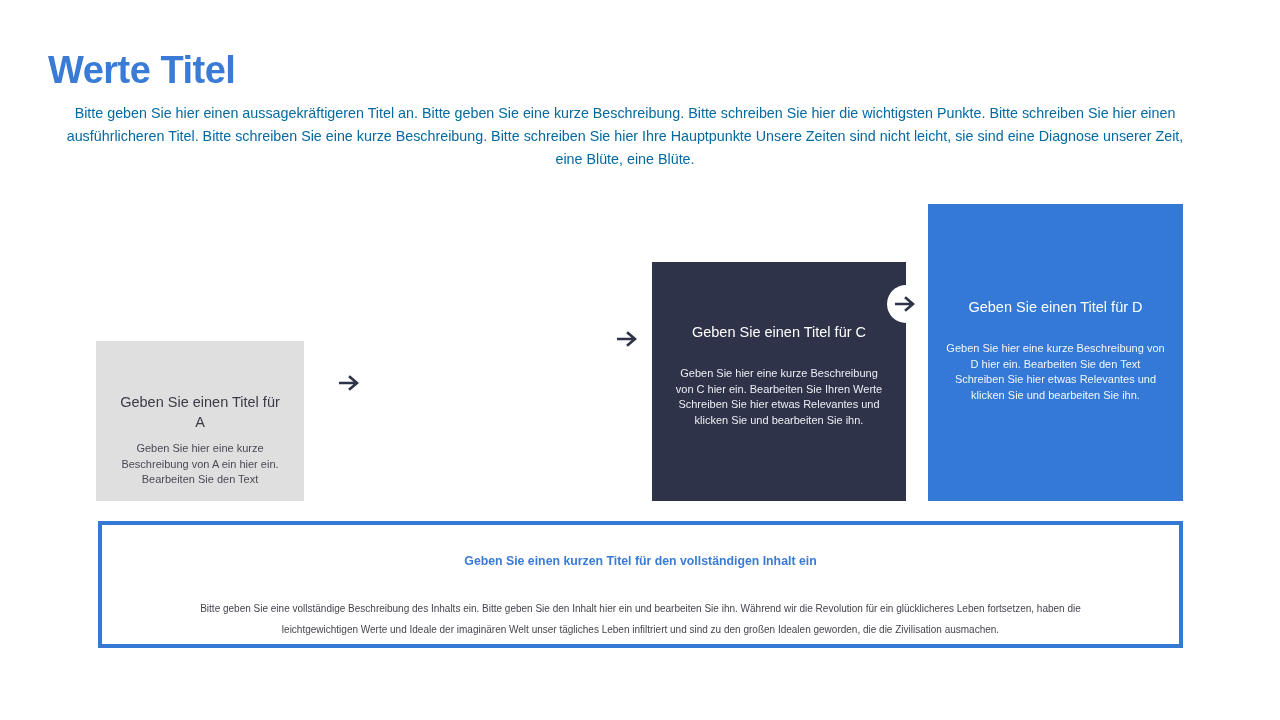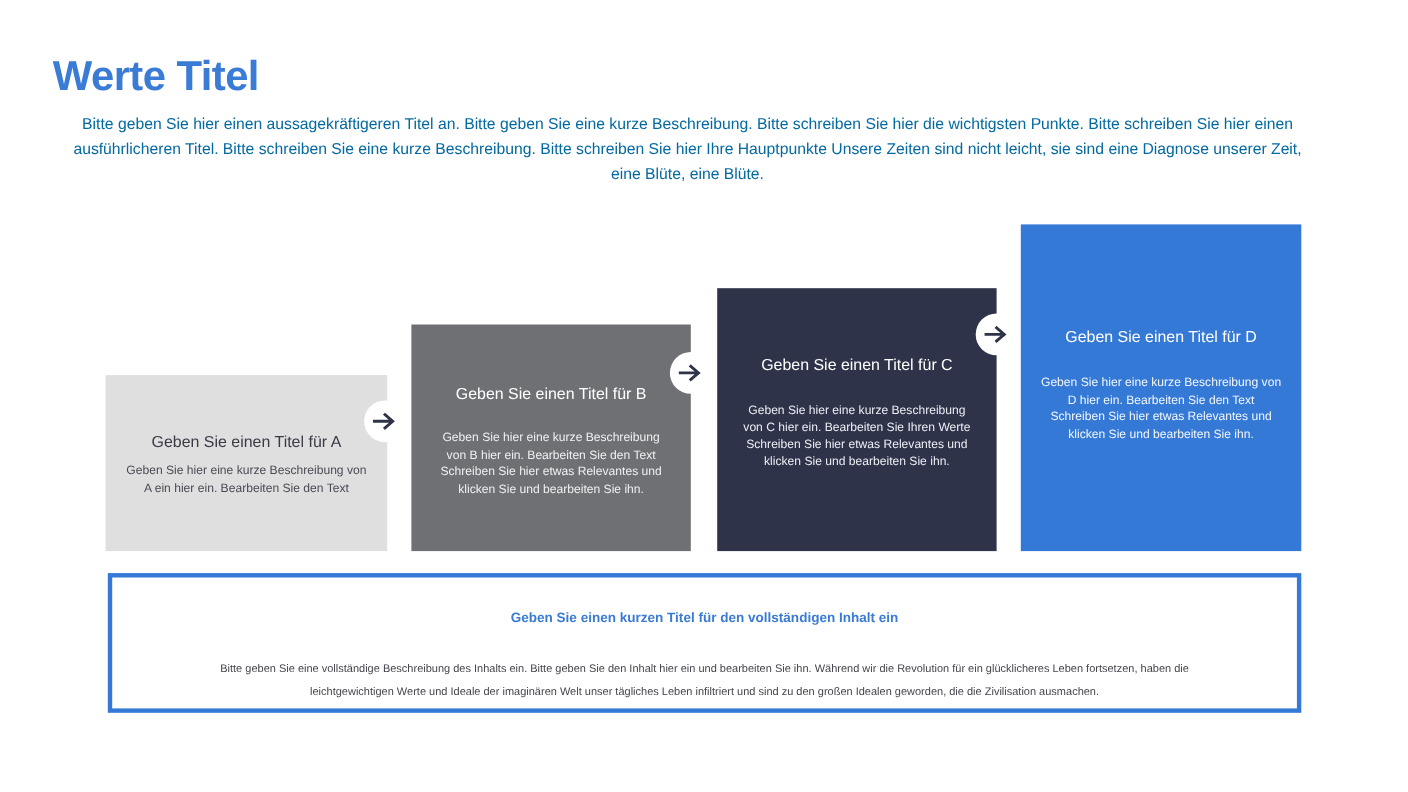--- a/index.html
+++ b/index.html
@@ -65,21 +65,21 @@
   }
   .card-desc {
     font-size: 11px;
     line-height: 15.5px;
     font-weight: normal;
   }
 
   
   .card-a {
     left: 96px;
-    width: 256px;
+    width: 208px;
     height: 160px;
     background: #dfdfe0;
     color: #3b3b46;
   }
   .card-a .card-title { margin-top: 51px; }
   .card-a .card-desc  { margin-top: 9px; color: #4a4a53; }
 
   
   .card-b {
     left: 374px;
@@ -167,24 +167,20 @@
 
 <div id="intro-paragraph">Bitte geben Sie hier einen aussagekräftigeren Titel an. Bitte geben Sie eine kurze Beschreibung. Bitte schreiben Sie hier die wichtigsten Punkte. Bitte schreiben Sie hier einen ausführlicheren Titel. Bitte schreiben Sie eine kurze Beschreibung. Bitte schreiben Sie hier Ihre Hauptpunkte Unsere Zeiten sind nicht leicht, sie sind eine Diagnose unserer Zeit, eine Blüte, eine Blüte.</div>
 
 <div id="cards-row">
 
   <div class="card card-a">
     <div class="card-title">Geben Sie einen Titel für A</div>
     <div class="card-desc">Geben Sie hier eine kurze Beschreibung von A ein hier ein. Bearbeiten Sie den Text</div>
   </div>
 
-  <div class="card card-b">
-    <div class="card-title">Geben Sie einen Titel für B</div>
-    <div class="card-desc">Geben Sie hier eine kurze Beschreibung von B hier ein. Bearbeiten Sie den Text Schreiben Sie hier etwas Relevantes und klicken Sie und bearbeiten Sie ihn.</div>
-  </div>
 
   <div class="card card-c">
     <div class="card-title">Geben Sie einen Titel für C</div>
     <div class="card-desc">Geben Sie hier eine kurze Beschreibung von C hier ein. Bearbeiten Sie Ihren Werte Schreiben Sie hier etwas Relevantes und klicken Sie und bearbeiten Sie ihn.</div>
   </div>
 
   <div class="card card-d">
     <div class="card-title">Geben Sie einen Titel für D</div>
     <div class="card-desc">Geben Sie hier eine kurze Beschreibung von D hier ein. Bearbeiten Sie den Text Schreiben Sie hier etwas Relevantes und klicken Sie und bearbeiten Sie ihn.</div>
   </div>

